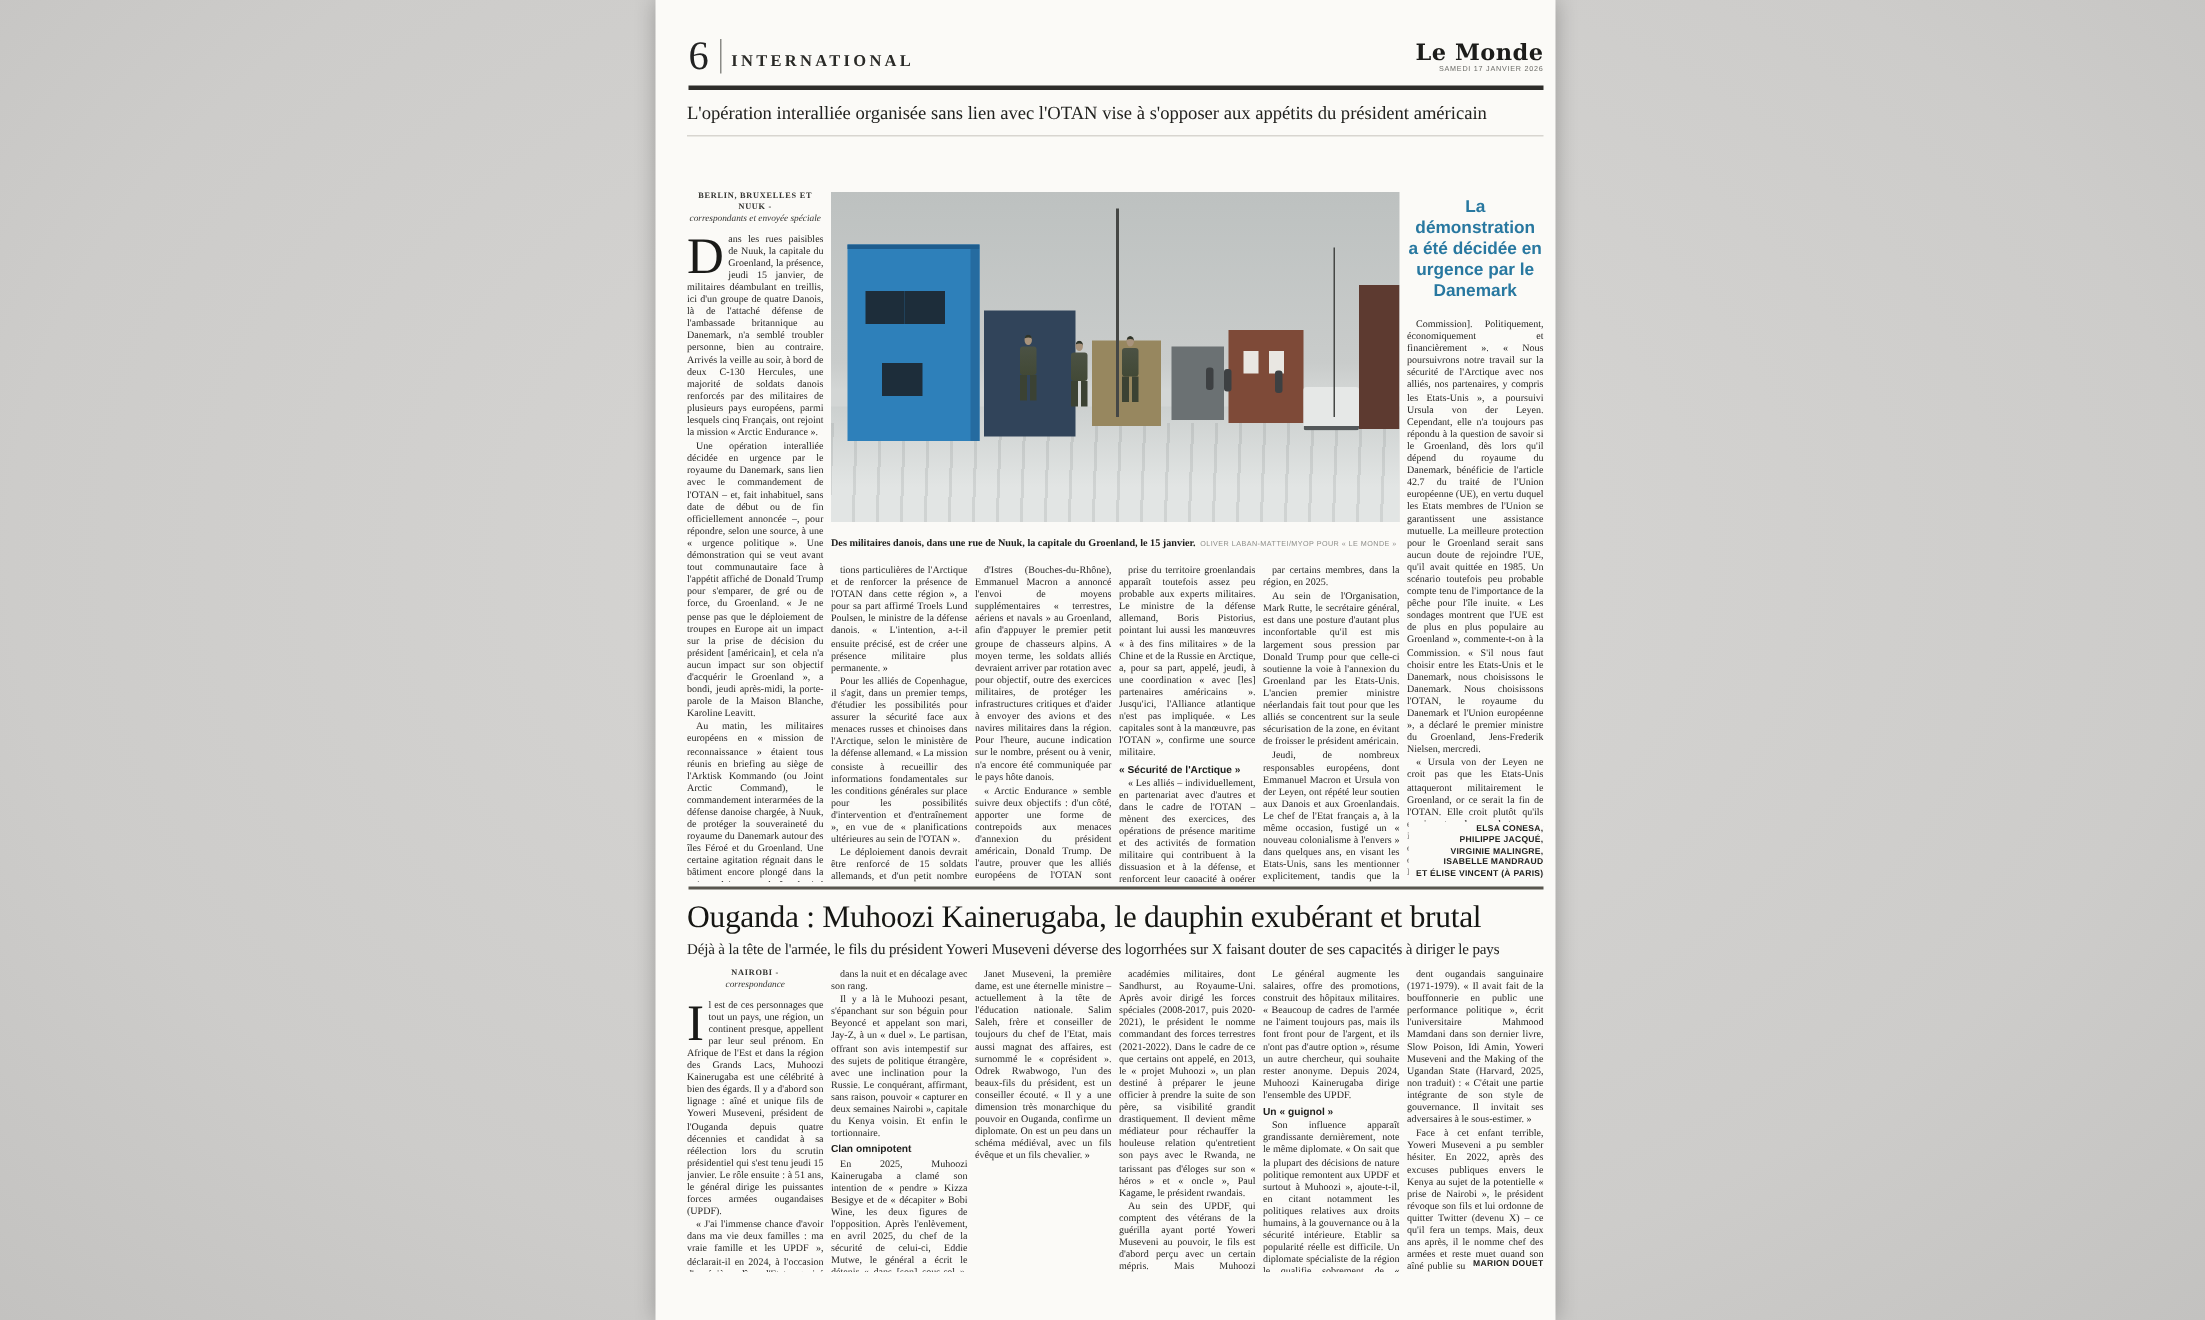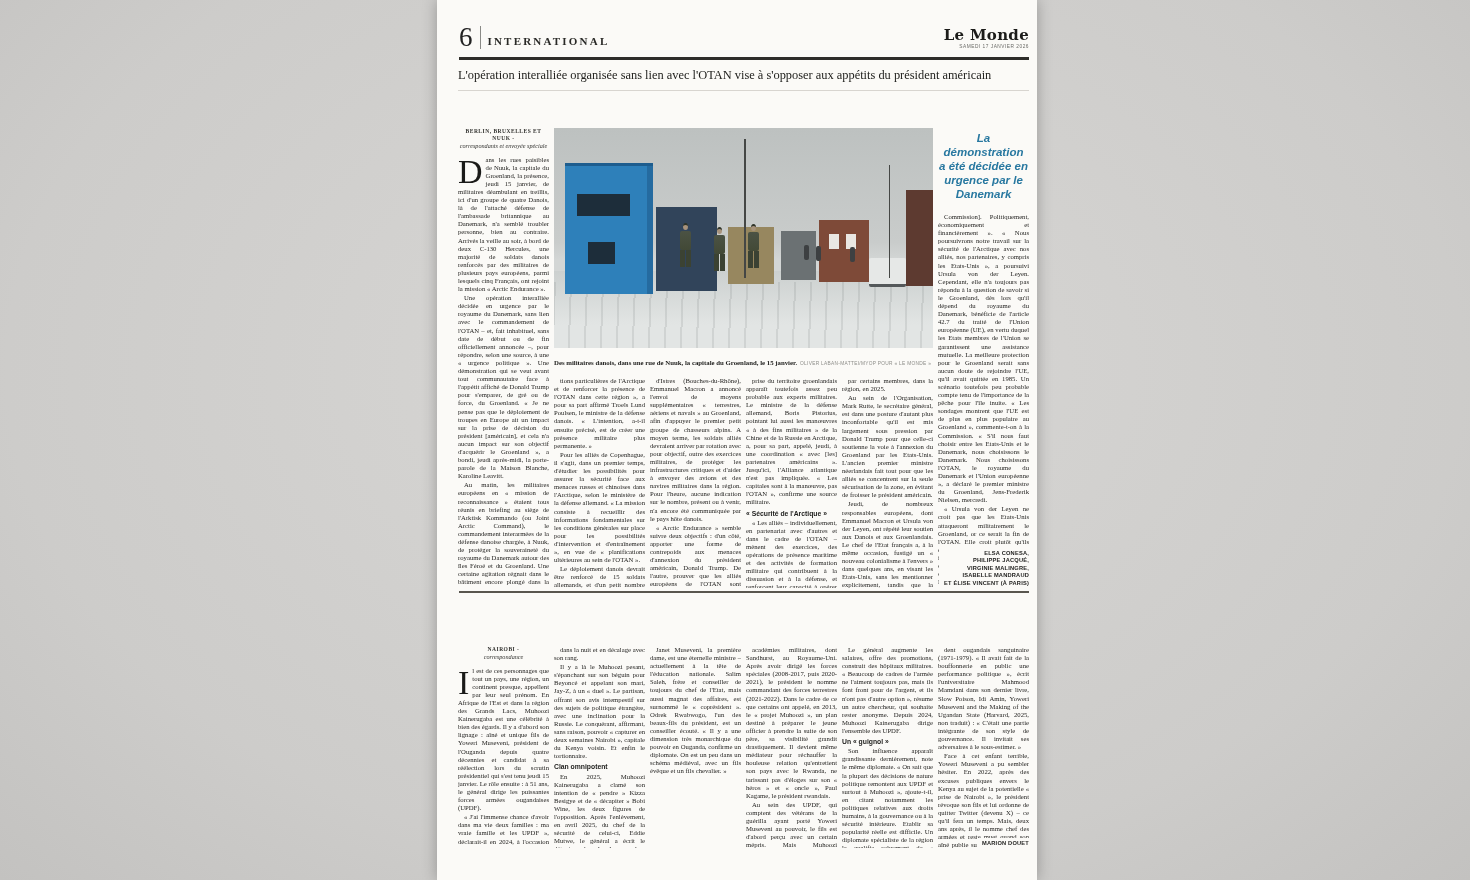--- a/index.html
+++ b/index.html
@@ -32,21 +32,21 @@
   #body2{position:absolute;left:21px;top:646px;width:570px;height:202px;display:flex;gap:5px;}
   .colwrap{display:contents;}
   .col{flex:0 0 91px;width:91px;overflow:hidden;position:relative;}
   .col p{font:400 6.7px/8.1px "Liberation Serif",serif;text-align:justify;color:#1f1e1c;margin:0 0 1px;}
   .col p:not(.first-p){text-indent:6px;}
   .dropcap{float:left;font:400 34px/27px "Liberation Serif",serif;color:#1a1a18;padding:2px 3px 0 0;}
   .crosshead{font:700 6.8px/8.2px "Liberation Sans",sans-serif;color:#1d1d1b;margin:3px 0 1px;}
   .byline-loc{font:700 5.5px/7px "Liberation Serif",serif;letter-spacing:.5px;text-align:center;color:#333330;}
   .byline-role{font:italic 6.2px/7.6px "Liberation Serif",serif;text-align:center;color:#333330;margin-bottom:6px;}
   .pullquote{font-family:"Liberation Sans",sans-serif;font-weight:700;color:#2878a0;text-align:center;}
-  #body1 .pullquote{font-size:11.5px;line-height:14px;padding:3px 1px 12px;font-style:italic;}
+  #body1 .pullquote{font-size:11.5px;line-height:14px;padding:3px 1px 12px;}
   #body2 .pullquote{font-size:10px;line-height:12.5px;padding:1px 0 8px;}
   .signature{position:absolute;right:0;bottom:0;max-width:100%;text-align:right;
              font:700 5.7px/7.4px "Liberation Sans",sans-serif;letter-spacing:.2px;color:#1d1d1b;
              background:#fbfaf7;padding:2px 0 1px 5px;white-space:pre-line;}
   
   #a1-mid{flex:0 0 379px;width:379px;display:flex;flex-direction:column;}
   .photo{height:220px;position:relative;overflow:hidden;
          background:linear-gradient(#bdc1c0 0%,#c9cccb 52%,#d3d6d5 60%);}
   .caption-row{margin-top:3px;white-space:nowrap;overflow:hidden;}
   .photo-caption{font:700 6.8px/8px "Liberation Serif",serif;color:#1d1d1b;}
@@ -177,20 +177,22 @@
             <div class="signature">ELSA CONESA,
 PHILIPPE JACQUÉ,
 VIRGINIE MALINGRE,
 ISABELLE MANDRAUD
 ET ÉLISE VINCENT (À PARIS)</div>
           </div></div>
     </div>
 
     <div class="rule-mid"></div>
     <div class="a2head">
+      <h2 class="h2">Ouganda : Muhoozi Kainerugaba, le dauphin exubérant et brutal</h2>
+      <div class="sub2">Déjà à la tête de l'armée, le fils du président Yoweri Museveni déverse des logorrhées sur X faisant douter de ses capacités à diriger le pays</div>
     </div>
 
     <div id="body2">
       <div class="colwrap"><div class="col">
             <div class="byline-loc">NAIROBI -</div>
             <div class="byline-role">correspondance</div>
             <p class="p first-p"><span class="dropcap">I</span>l est de ces personnages que tout un pays, une région, un continent presque, appellent par leur seul prénom. En Afrique de l'Est et dans la région des Grands Lacs, Muhoozi Kainerugaba est une célébrité à bien des égards. Il y a d'abord son lignage : aîné et unique fils de Yoweri Museveni, président de l'Ouganda depuis quatre décennies et candidat à sa réélection lors du scrutin présidentiel qui s'est tenu jeudi 15 janvier. Le rôle ensuite : à 51 ans, le général dirige les puissantes forces armées ougandaises (UPDF).</p>
             <p class="p">« J'ai l'immense chance d'avoir dans ma vie deux familles : ma vraie famille et les UPDF », déclarait-il en 2024, à l'occasion d'un énième dîner d'Etat organisé pour son anniversaire. Un discours plat, au ton humble et consensuel, qui tranche avec l'« autre » Muhoozi Kainerugaba. L'« autre » est un phénomène sur Internet, où le « général twittos », comme on le surnomme, déverse des logorrhées de posts sur X, souvent tard</p>
           </div><div class="col">
             <p class="p">dans la nuit et en décalage avec son rang.</p>

